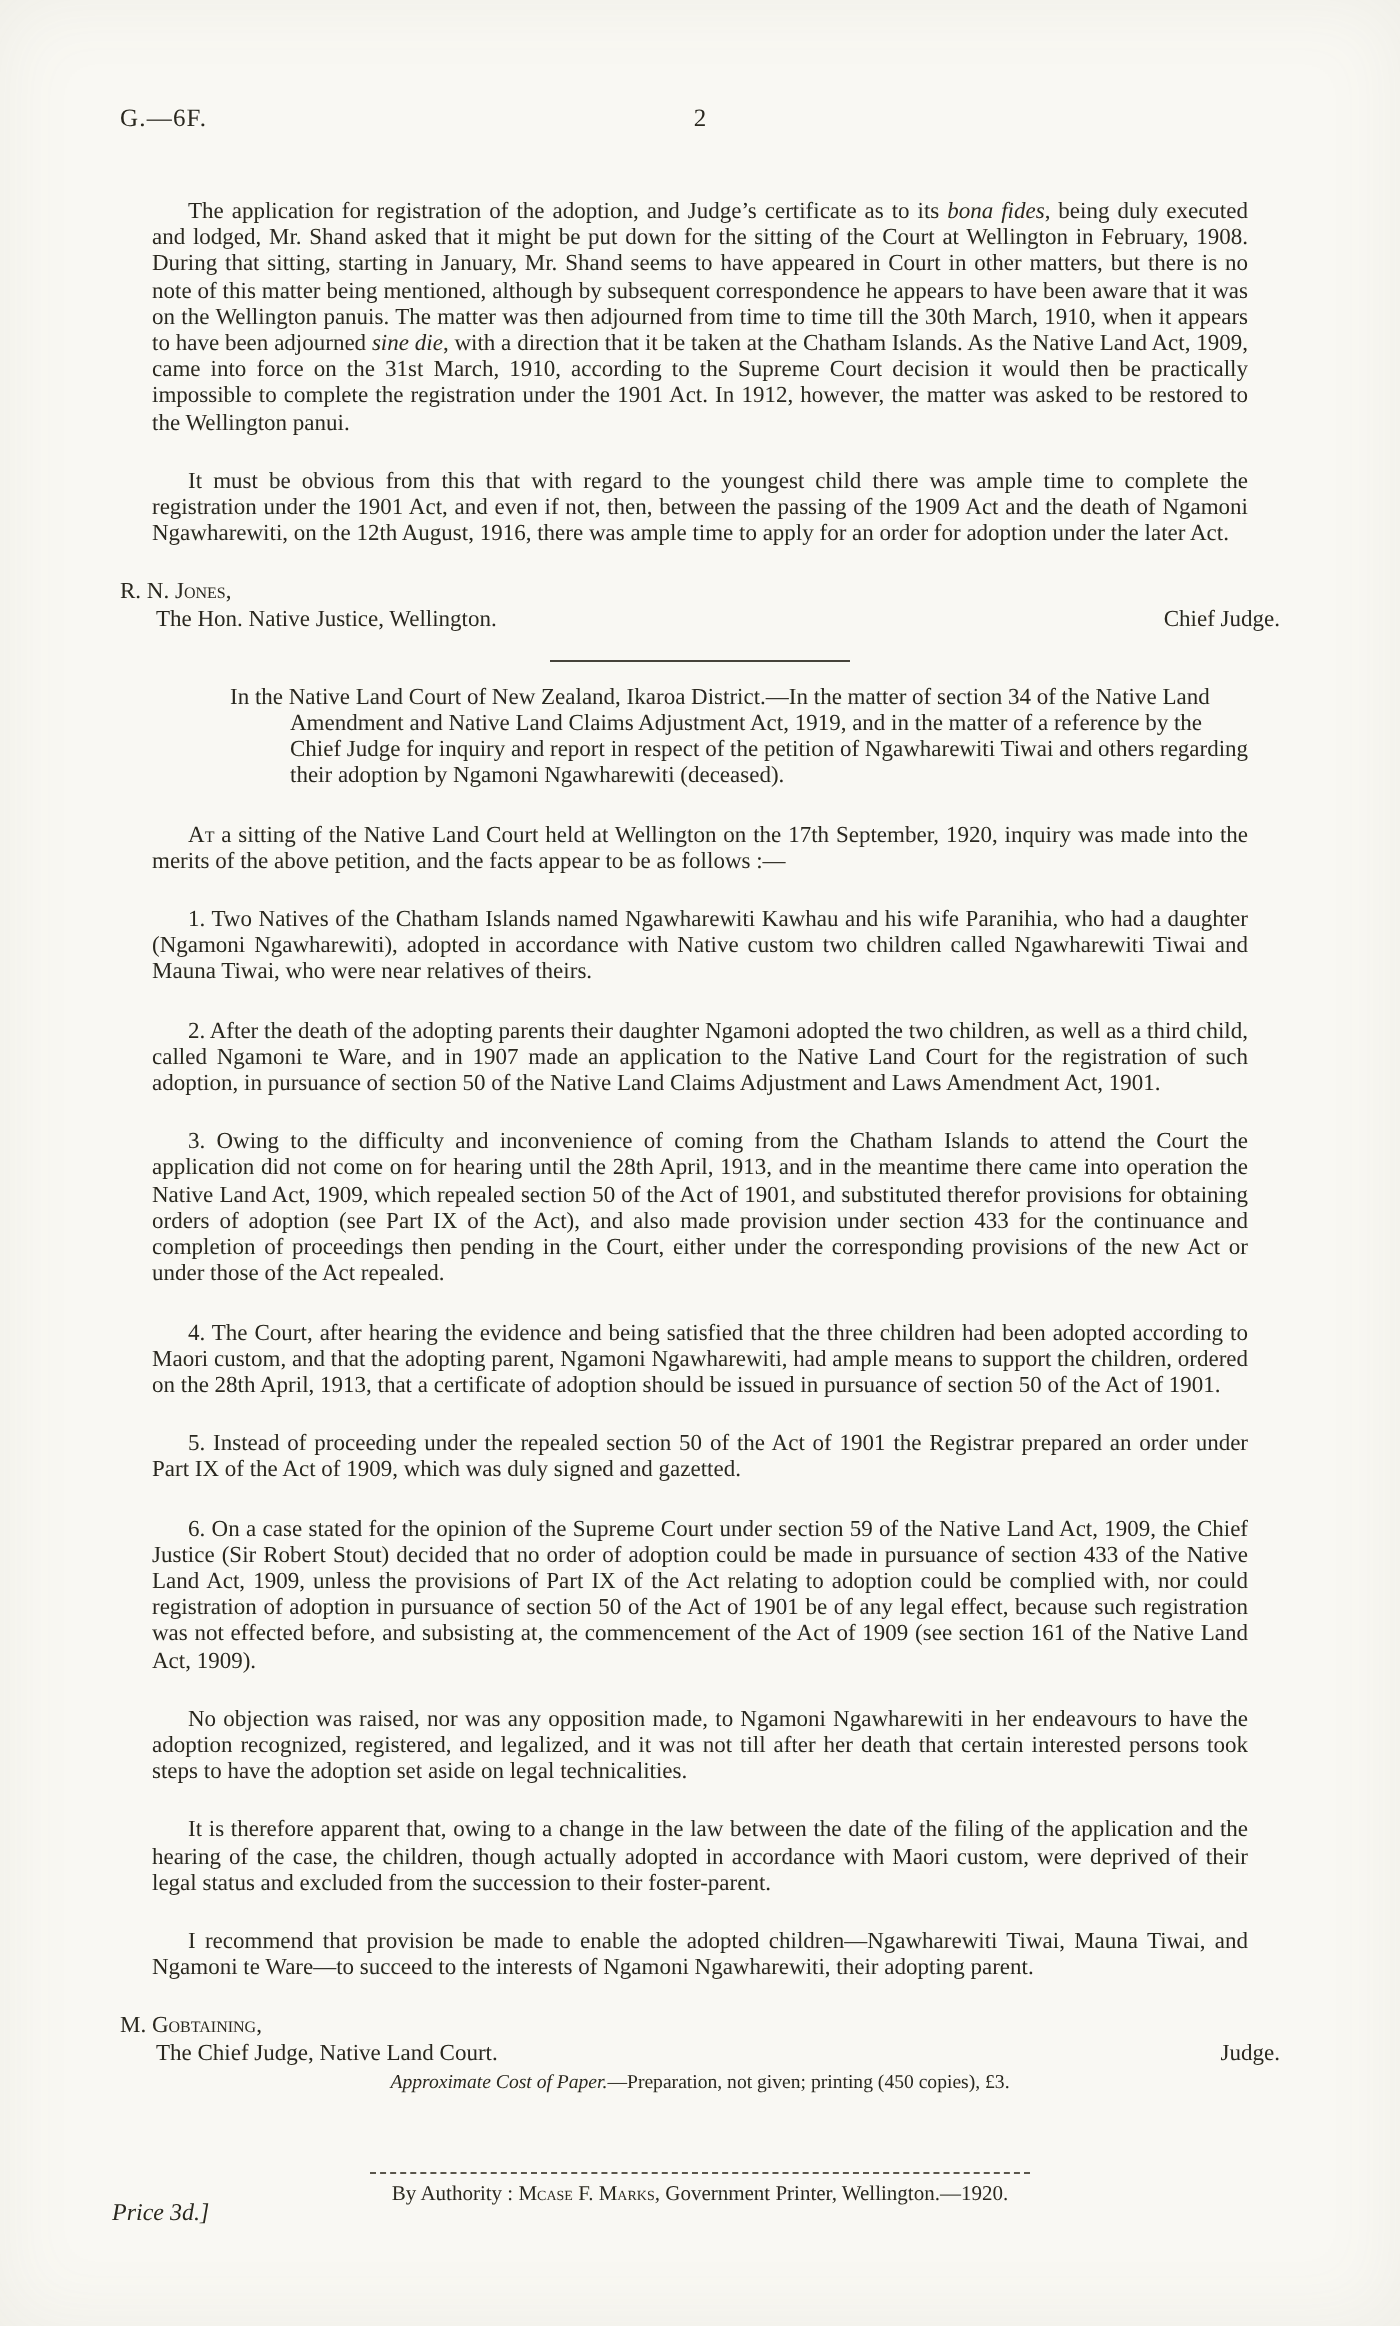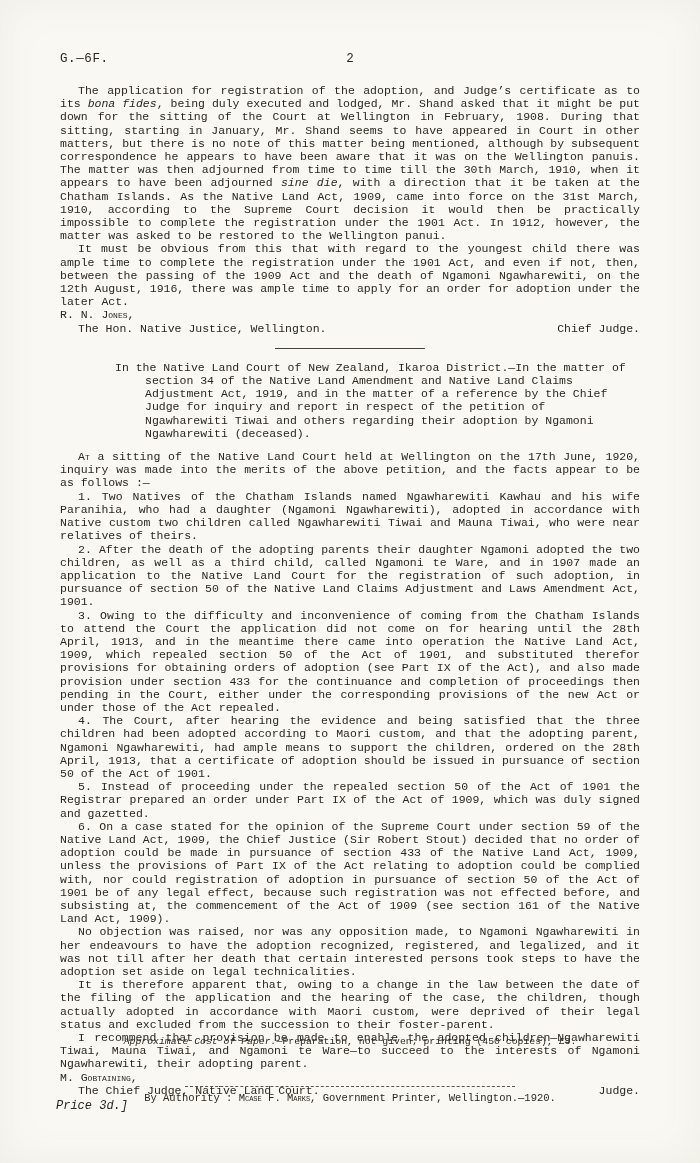--- a/index.html
+++ b/index.html
@@ -1,34 +1,34 @@
 <!DOCTYPE html>
 <html><head>
 <meta charset="utf-8">
 <style>
   html,body { margin:0; padding:0; background:#e8e6e0; }
   .page {
     position:relative;
     width:700px; height:1163px;
     margin:0 auto;
     background:#f9f8f3;
-    font-family:Liberation Mono, monospace;
+    font-family:Liberation Serif, serif;
     color:#2a281f;
     overflow:hidden;
     box-shadow: inset 0 0 40px rgba(120,110,90,0.08);
   }
   .header { position:absolute; top:52px; left:60px; right:60px; height:16px; font-size:12.5px; }
   .doc-ref { position:absolute; left:0; letter-spacing:0.6px; }
   .page-num { position:absolute; left:50%; transform:translateX(-50%); }
 
   .body-text {
     position:absolute; top:84px; left:60px; width:580px;
     font-size:11.5px; line-height:13.2px; text-align:justify;
   }
-  .para { margin:0; text-indent:18px; }
+  .para { margin:16px; text-indent:18px; }
   .sig-name { text-align:left; padding-right:50px; text-indent:0; }
   .sig-row { display:flex; justify-content:space-between; }
   .addressee { padding-left:18px; }
   .sig-title { text-align:center; }
 
   .section-rule { width:150px; border-top:1px solid #46433a; margin:13px auto 12px; }
 
   .case-heading {
     padding-left:85px; padding-right:14px; text-indent:-30px;
     text-align:left; margin:0 0 10px 0;
@@ -72,21 +72,21 @@
     <div class="sig-name"><span>R. N. J</span><span class="sc">ones</span><span>,</span></div>
     <div class="sig-row">
       <span class="addressee">The Hon. Native Justice, Wellington.</span>
       <span class="sig-title">Chief Judge.</span>
     </div>
 
     <div class="section-rule"></div>
 
     <div class="case-heading">In the Native Land Court of New Zealand, Ikaroa District.—In the matter of section 34 of the Native Land Amendment and Native Land Claims Adjustment Act, 1919, and in the matter of a reference by the Chief Judge for inquiry and report in respect of the petition of Ngawharewiti Tiwai and others regarding their adoption by Ngamoni Ngawharewiti (deceased).</div>
 
-    <p class="para"><span>A</span><span class="sc">t</span><span> a sitting of the Native Land Court held at Wellington on the 17th June, 1920, inquiry was made into the merits of the above petition, and the facts appear to be as follows :—</span></p>
+    <p class="para"><span>A</span><span class="sc">t</span><span> a sitting of the Native Land Court held at Wellington on the 17th September, 1920, inquiry was made into the merits of the above petition, and the facts appear to be as follows :—</span></p>
     <p class="para"><span>1. Two Natives of the Chatham Islands named Ngawharewiti Kawhau and his wife Paranihia, who had a daughter (Ngamoni Ngawharewiti), adopted in accordance with Native custom two children called Ngawharewiti Tiwai and Mauna Tiwai, who were near relatives of theirs.</span></p>
     <p class="para"><span>2. After the death of the adopting parents their daughter Ngamoni adopted the two children, as well as a third child, called Ngamoni te Ware, and in 1907 made an application to the Native Land Court for the registration of such adoption, in pursuance of section 50 of the Native Land Claims Adjustment and Laws Amendment Act, 1901.</span></p>
     <p class="para"><span>3. Owing to the difficulty and inconvenience of coming from the Chatham Islands to attend the Court the application did not come on for hearing until the 28th April, 1913, and in the meantime there came into operation the Native Land Act, 1909, which repealed section 50 of the Act of 1901, and substituted therefor provisions for obtaining orders of adoption (see Part IX of the Act), and also made provision under section 433 for the continuance and completion of proceedings then pending in the Court, either under the corresponding provisions of the new Act or under those of the Act repealed.</span></p>
     <p class="para"><span>4. The Court, after hearing the evidence and being satisfied that the three children had been adopted according to Maori custom, and that the adopting parent, Ngamoni Ngawharewiti, had ample means to support the children, ordered on the 28th April, 1913, that a certificate of adoption should be issued in pursuance of section 50 of the Act of 1901.</span></p>
     <p class="para"><span>5. Instead of proceeding under the repealed section 50 of the Act of 1901 the Registrar prepared an order under Part IX of the Act of 1909, which was duly signed and gazetted.</span></p>
     <p class="para"><span>6. On a case stated for the opinion of the Supreme Court under section 59 of the Native Land Act, 1909, the Chief Justice (Sir Robert Stout) decided that no order of adoption could be made in pursuance of section 433 of the Native Land Act, 1909, unless the provisions of Part IX of the Act relating to adoption could be complied with, nor could registration of adoption in pursuance of section 50 of the Act of 1901 be of any legal effect, because such registration was not effected before, and subsisting at, the commencement of the Act of 1909 (see section 161 of the Native Land Act, 1909).</span></p>
     <p class="para"><span>No objection was raised, nor was any opposition made, to Ngamoni Ngawharewiti in her endeavours to have the adoption recognized, registered, and legalized, and it was not till after her death that certain interested persons took steps to have the adoption set aside on legal technicalities.</span></p>
     <p class="para"><span>It is therefore apparent that, owing to a change in the law between the date of the filing of the application and the hearing of the case, the children, though actually adopted in accordance with Maori custom, were deprived of their legal status and excluded from the succession to their foster-parent.</span></p>
     <p class="para"><span>I recommend that provision be made to enable the adopted children—Ngawharewiti Tiwai, Mauna Tiwai, and Ngamoni te Ware—to succeed to the interests of Ngamoni Ngawharewiti, their adopting parent.</span></p>
 

